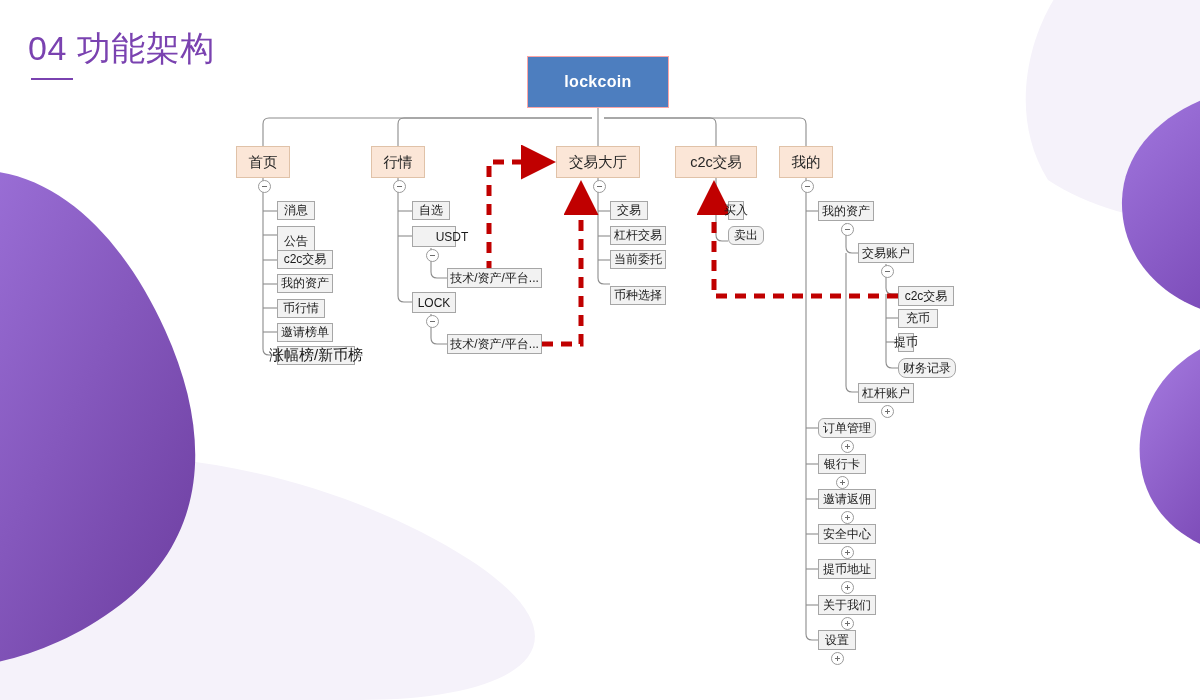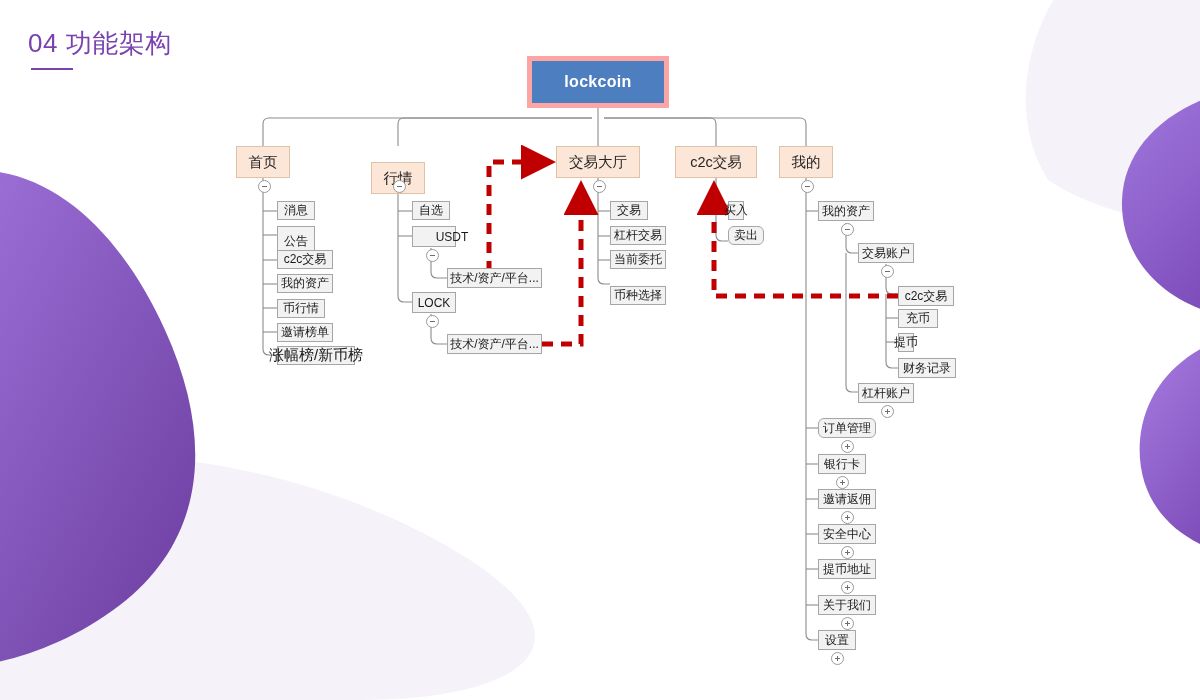--- a/index.html
+++ b/index.html
@@ -7,38 +7,38 @@
     width:1200px;height:700px;overflow:hidden;position:relative;
     background:#ffffff;
     font-family:"Liberation Sans","DejaVu Sans",sans-serif;
   }
   
   #bg{position:absolute;inset:0;z-index:0;pointer-events:none;}
 
   
   .title-wrap{position:absolute;left:28px;top:28px;z-index:5;}
   .title{
-    font-size:26px;color:#7A42B0;letter-spacing:.5px;white-space:nowrap;
+    font-size:34px;color:#7A42B0;letter-spacing:.5px;white-space:nowrap;
     font-weight:400;line-height:1.2;
   }
   .title .num{font-weight:400;}
   .title-rule{width:42px;height:2px;background:#7A42B0;margin-top:9px;margin-left:3px;}
 
   
   #diagram{position:absolute;left:0;top:0;width:1200px;height:700px;z-index:4;}
 
   .node{
     position:absolute;box-sizing:border-box;
     display:flex;align-items:center;justify-content:center;
     white-space:nowrap;
     font-family:"Liberation Sans","DejaVu Sans",sans-serif;
   }
   
   .node.root{
-    background:#4D7EBF;border:5px solid #fca5a5;color:#ffffff;
+    background:#4D7EBF;border:1px solid #fca5a5;color:#ffffff;
     font-weight:bold;font-size:16px;letter-spacing:.3px;
   }
   
   .node.l1{
     background:#FBE6D7;border:1px solid #E0C2A8;color:#262626;
     font-size:14.5px;
   }
   
   .node.l2{
     background:#F2F2F2;border:1px solid #A6A6A6;color:#1a1a1a;
@@ -198,21 +198,21 @@
   <div class="node l2" style="left:277px;top:299px;width:48px;height:19px;">
     <span>币行情</span>
     </div>
   <div class="node l2" style="left:277px;top:323px;width:56px;height:19px;">
     <span>邀请榜单</span>
     </div>
   <div class="node l2 small" style="left:277px;top:346px;width:78px;height:19px;">
     <span>涨幅榜/新币榜</span>
     </div>
 
-  <div class="node l1" style="left:371px;top:146px;width:54px;height:32px;margin-top:16px;">
+  <div class="node l1" style="left:371px;top:146px;width:54px;height:32px;">
     <span>行情</span>
   </div>
   <div class="toggle minus" style="left:393px;top:180px;">
       <i></i>
     </div>
 
   <div class="node l2" style="left:412px;top:201px;width:38px;height:19px;">
     <span>自选</span>
     </div>
   <div class="node l2" style="left:412px;top:226px;width:44px;height:21px;padding-left:36px;">
@@ -289,21 +289,21 @@
 
   <div class="node l2" style="left:898px;top:286px;width:56px;height:20px;">
     <span>c2c交易</span>
     </div>
   <div class="node l2" style="left:898px;top:309px;width:40px;height:19px;">
     <span>充币</span>
     </div>
   <div class="node l2" style="left:898px;top:333px;width:16px;height:19px;">
     <span>提币</span>
     </div>
-  <div class="node l2" style="left:898px;top:358px;width:58px;height:20px;">
+  <div class="node l2" style="left:898px;top:358px;width:58px;height:20px;border-radius:8px;">
     <span>财务记录</span>
     </div>
 
   <div class="node l2" style="left:858px;top:383px;width:56px;height:20px;">
     <span>杠杆账户</span>
     </div>
   <div class="toggle plus" style="left:881px;top:405px;">
       <i></i>
     </div>
 

